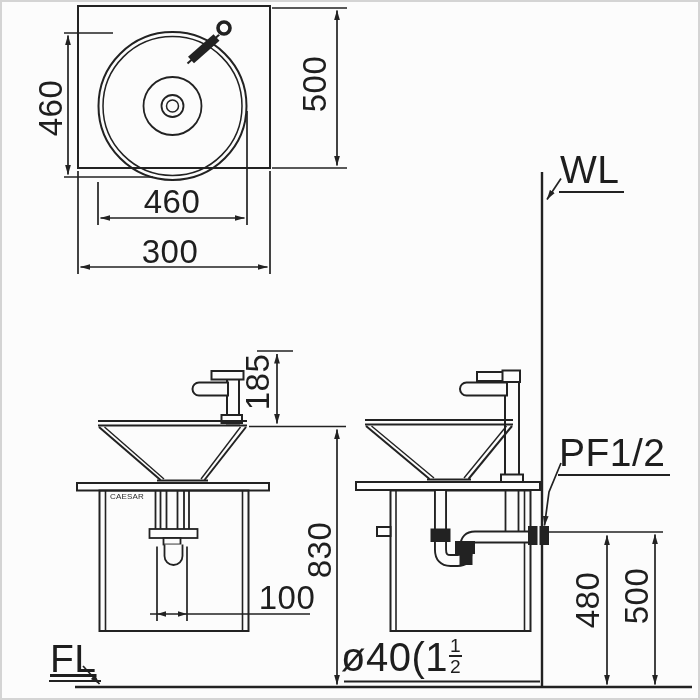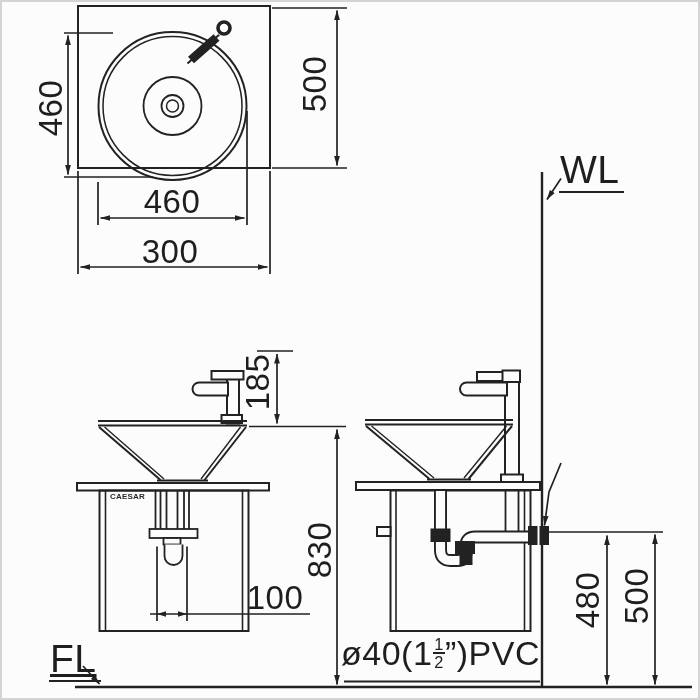--- a/index.html
+++ b/index.html
@@ -13,26 +13,26 @@
   .canvas svg{position:absolute;left:0;top:0;}
   .lbl{
     position:absolute;white-space:nowrap;line-height:1;
     font-size:33px;letter-spacing:0.5px;color:#1e1e1e;
     transform:translate(-50%,-50%);
   }
   .rot{transform:translate(-50%,-50%) rotate(-90deg);}
   .anchor{transform:none;}
   .underlined{border-bottom:2.5px solid #222;padding:0 4px 2px 1px;font-size:39px;}
   .brand{
-    font-size:8px;font-weight:bold;letter-spacing:0.2px;color:#2a2a2a;
+    font-size:8px;font-weight:normal;letter-spacing:0.2px;color:#2a2a2a;
     transform:none;
   }
   .pvc{
     position:absolute;left:341px;top:636px;display:flex;align-items:flex-start;
-    font-size:34px;letter-spacing:0.5px;line-height:1.05;white-space:nowrap;
+    font-size:40px;letter-spacing:0.5px;line-height:1.05;white-space:nowrap;
   }
   .frac{
     display:inline-flex;flex-direction:column;align-items:center;
     font-size:0.48em;line-height:0.95;margin:1px 0 0 1px;
   }
   .frac .num{border-bottom:2.5px solid #222;padding:0 1px 0 1px;}
   .frac .den{padding-top:1px;}
 </style>
 </head>
 <body>
@@ -171,31 +171,31 @@
     </g>
   </svg>
 
   <div class="lbl rot" style="left:50px;top:108px;">460</div>
   <div class="lbl rot" style="left:314px;top:84px;">500</div>
   <div class="lbl" style="left:172px;top:201px;">460</div>
   <div class="lbl" style="left:170px;top:251px;">300</div>
 
   <div class="lbl rot" style="left:257px;top:382px;">185</div>
   <div class="lbl rot" style="left:319px;top:550px;">830</div>
-  <div class="lbl" style="left:275px;top:597px;">100</div>
+  <div class="lbl" style="left:287px;top:597px;">100</div>
   <div class="lbl brand" style="left:110px;top:493px;">CAESAR</div>
 
   <div class="lbl anchor underlined" style="left:559px;top:150px;">WL</div>
   <div class="lbl anchor underlined" style="left:49px;top:639px;text-decoration:underline;">FL</div>
+  <div class="lbl anchor underlined" style="left:558px;top:433px;">PF1/2</div>
 
   <div class="lbl rot" style="left:587px;top:600px;">480</div>
   <div class="lbl rot" style="left:636px;top:596px;">500</div>
 
   <div class="pvc">
     <span>ø40(1</span>
       <span class="frac">
         <span class="num">1</span>
         <span class="den">2</span>
       </span>
-      <span>”)PVC</span>
   </div>
 
 </div>
 
 </body></html>

